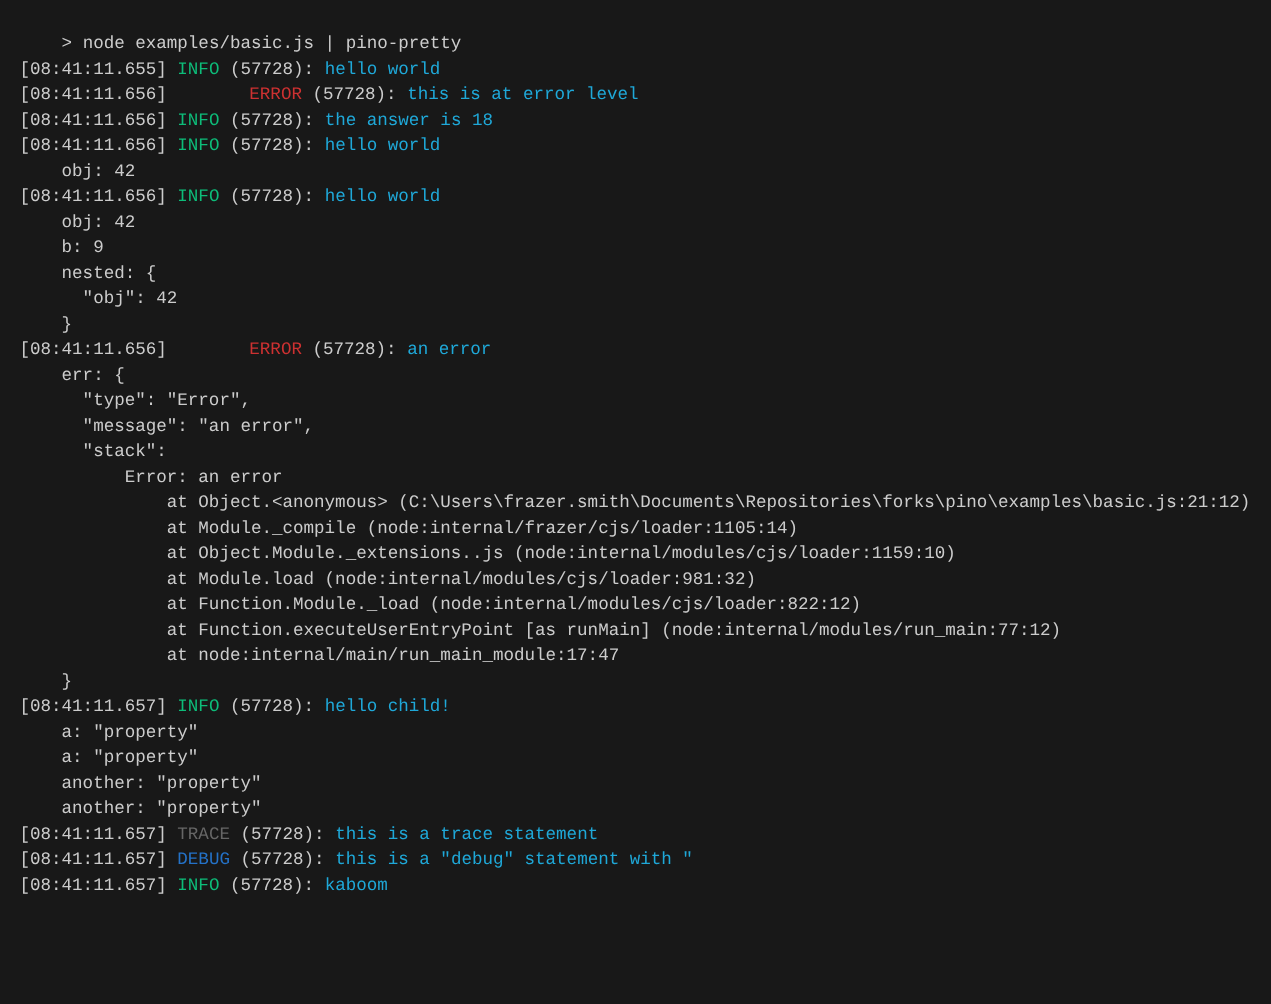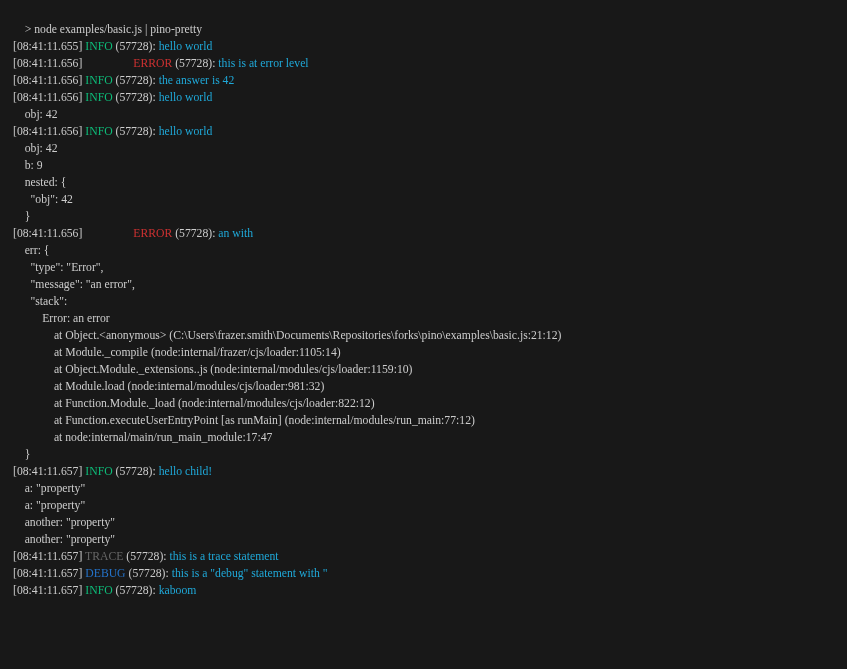--- a/index.html
+++ b/index.html
@@ -7,21 +7,21 @@
     padding: 0;
     background: #181818;
   }
   .terminal {
     width: 847px;
     height: 669px;
     box-sizing: border-box;
     overflow: hidden;
     background: var(--background, #181818);
     color: var(--foreground, #cccccc);
-    font-family: Liberation Serif, serif;
+    font-family: Liberation Mono, monospace;
     font-size: 11.7px;
     line-height: 17px;
     padding: 4px 0 0 13px;
   }
   .line {
     white-space: pre;
     height: 17px;
   }
   .command-line {
     margin-bottom: 17px; 
@@ -37,30 +37,30 @@
 </head>
 <body>
 
 <div class="terminal">
   <div class="line command-line">
     <span class="c-plain">&gt; node examples/basic.js | pino-pretty</span>
   </div>
   <div>
       <div class="line"><span class="c-time">[08:41:11.655] </span><span class="c-level-info">INFO</span><span class="c-plain"> (57728): </span><span class="c-msg">hello world</span></div>
       <div class="line"><span class="c-time">[08:41:11.656] </span><span class="c-level-error">ERROR</span><span class="c-plain"> (57728): </span><span class="c-msg">this is at error level</span></div>
-      <div class="line"><span class="c-time">[08:41:11.656] </span><span class="c-level-info">INFO</span><span class="c-plain"> (57728): </span><span class="c-msg">the answer is 42</span></div>
+      <div class="line"><span class="c-time">[08:41:11.656] </span><span class="c-level-info">INFO</span><span class="c-plain"> (57728): </span><span class="c-msg">the answer is 18</span></div>
       <div class="line"><span class="c-time">[08:41:11.656] </span><span class="c-level-info">INFO</span><span class="c-plain"> (57728): </span><span class="c-msg">hello world</span></div>
       <div class="line"><span class="c-plain">    obj: 42</span></div>
       <div class="line"><span class="c-time">[08:41:11.656] </span><span class="c-level-info">INFO</span><span class="c-plain"> (57728): </span><span class="c-msg">hello world</span></div>
       <div class="line"><span class="c-plain">    obj: 42</span></div>
       <div class="line"><span class="c-plain">    b: 9</span></div>
       <div class="line"><span class="c-plain">    nested: {</span></div>
       <div class="line"><span class="c-plain">      "obj": 42</span></div>
       <div class="line"><span class="c-plain">    }</span></div>
-      <div class="line"><span class="c-time">[08:41:11.656] </span><span class="c-level-error">ERROR</span><span class="c-plain"> (57728): </span><span class="c-msg">an with</span></div>
+      <div class="line"><span class="c-time">[08:41:11.656] </span><span class="c-level-error">ERROR</span><span class="c-plain"> (57728): </span><span class="c-msg">an error</span></div>
       <div class="line"><span class="c-plain">    err: {</span></div>
       <div class="line"><span class="c-plain">      "type": "Error",</span></div>
       <div class="line"><span class="c-plain">      "message": "an error",</span></div>
       <div class="line"><span class="c-plain">      "stack":</span></div>
       <div class="line"><span class="c-plain">          Error: an error</span></div>
       <div class="line"><span class="c-plain">              at Object.&lt;anonymous&gt; (C:\Users\frazer.smith\Documents\Repositories\forks\pino\examples\basic.js:21:12)</span></div>
       <div class="line"><span class="c-plain">              at Module._compile (node:internal/frazer/cjs/loader:1105:14)</span></div>
       <div class="line"><span class="c-plain">              at Object.Module._extensions..js (node:internal/modules/cjs/loader:1159:10)</span></div>
       <div class="line"><span class="c-plain">              at Module.load (node:internal/modules/cjs/loader:981:32)</span></div>
       <div class="line"><span class="c-plain">              at Function.Module._load (node:internal/modules/cjs/loader:822:12)</span></div>

